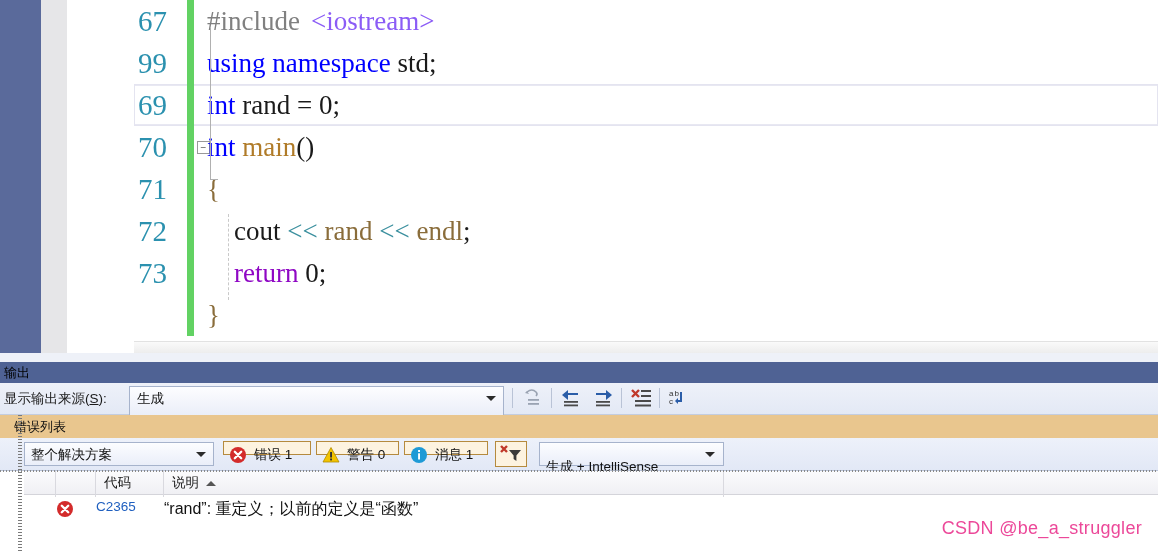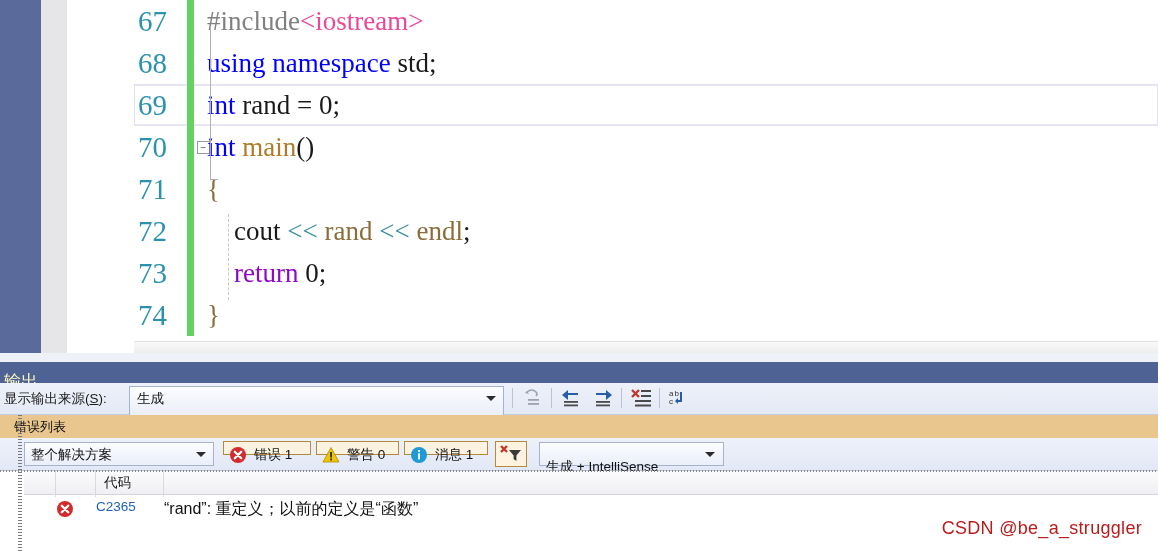--- a/index.html
+++ b/index.html
@@ -39,36 +39,36 @@
     position:absolute;left:130px;top:15px;width:13px;height:13px;
     border:1px solid #999;background:#fff;box-sizing:border-box;
     font:10px/11px "Liberation Sans",sans-serif;color:#555;text-align:center;
   }
   .brace-guide{position:absolute;left:143px;top:28px;width:1px;height:152px;background:#b0b0b0;}
   .brace-foot{position:absolute;left:143px;top:179px;width:8px;height:1px;background:#b0b0b0;}
   .dash-guide{position:absolute;left:161px;top:214px;width:0;height:86px;border-left:1px dashed #c9c9c9;}
 
   
   .t-pp{color:#808080;}
-  .t-str{color:#ec4899;}
+  .t-str{color:#8b5cf6;margin-left:11px;}
   .t-kw{color:#0000ff;}
   .t-kw2{color:#8f08c4;}
   .t-plain{color:#1a1a1a;}
   .t-var{color:#8a6d3b;}
   .t-op{color:#3a8f9e;}
   .t-type{color:#b07b28;}
 
   .editor-hscroll{position:absolute;left:67px;right:0;bottom:0;height:12px;
     background:linear-gradient(#fafafa,#ededed);border-top:1px solid #e2e2e2;box-sizing:border-box;}
 
   
   .output-panel{position:absolute;left:0;top:353px;width:1158px;height:62px;background:#eef1f8;}
   .out-title{position:absolute;left:0;top:9px;width:1158px;height:21px;background:#4f6294;}
   .out-title span{
-    position:absolute;left:4px;top:10px;color:#fef9c3;font-size:17px;line-height:19px;
+    position:absolute;left:4px;top:1px;color:#000000;font-size:13px;line-height:19px;
   }
   .out-toolbar{position:absolute;left:0;top:30px;width:1158px;height:32px;
     background:linear-gradient(#eef1f9,#e3e9f5);border-bottom:1px solid #c3cde0;box-sizing:border-box;}
   .out-label{position:absolute;left:4px;top:7px;font-size:13.5px;color:#1a1a1a;}
   .out-label u{text-decoration:underline;}
   .out-combo{
     position:absolute;left:129px;top:3px;width:375px;height:32px;
     background:linear-gradient(#fdfdff,#e9edf8);
     border:1px solid #a6b3cc;box-sizing:border-box;
   }
@@ -125,21 +125,21 @@
   .grow{position:absolute;left:0;right:0;height:26px;}
   .grow .rico{position:absolute;left:32px;top:4px;width:18px;height:18px;}
   .grow .rcode{position:absolute;left:72px;top:3px;font-size:13.5px;color:#1f5fbf;}
   .grow .rdesc{position:absolute;left:140px;top:3px;font-size:16px;color:#111;white-space:nowrap;}
 
   .left-dots{position:absolute;left:18px;top:415px;width:4px;height:136px;
     background-image:repeating-linear-gradient(180deg,#7a7a7a 0 1px,transparent 1px 3px);}
   .top-dots{position:absolute;left:0;top:470px;width:1158px;height:2px;
     background-image:repeating-linear-gradient(90deg,#8a8a8a 0 1px,transparent 1px 3px);}
 
-  .watermark{position:absolute;right:16px;top:518px;font-size:18px;color:#b91c1c;
+  .watermark{position:absolute;right:16px;top:518px;font-size:18px;color:#ec4899;
     font-family:"Liberation Sans",sans-serif;letter-spacing:.3px;}
 </style>
 </head>
 <body>
 
 <div class="app">
 
   <div class="editor-region">
     <div class="left-rail"></div>
     <div class="left-strip"></div>
@@ -148,21 +148,21 @@
       <div class="curline-hl"></div>
       <div class="curline-hl2"></div>
 
       <div class="line">
         <span class="ln">67</span>
         <span class="chgbar"></span>
         <span class="code"><span class="t-pp">#include</span><span class="t-str">&lt;iostream&gt;</span></span>
       </div>
 
       <div class="line">
-        <span class="ln">68</span>
+        <span class="ln">99</span>
         <span class="chgbar"></span>
         <span class="code"><span class="t-kw">using</span><span class="t-plain"> </span><span class="t-kw">namespace</span><span class="t-plain"> std;</span></span>
       </div>
 
       <div class="line">
         <span class="ln">69</span>
         <span class="chgbar"></span>
         <span class="code"><span class="t-kw">int</span><span class="t-plain"> rand = 0;</span></span>
       </div>
 
@@ -185,21 +185,20 @@
         <span class="code"><span class="t-plain">    cout </span><span class="t-op">&lt;&lt;</span><span class="t-plain"> </span><span class="t-var">rand</span><span class="t-plain"> </span><span class="t-op">&lt;&lt;</span><span class="t-plain"> </span><span class="t-var">endl</span><span class="t-plain">;</span></span>
       </div>
 
       <div class="line">
         <span class="ln">73</span>
         <span class="chgbar"></span>
         <span class="code"><span class="t-plain">    </span><span class="t-kw2">return</span><span class="t-plain"> 0;</span></span>
       </div>
 
       <div class="line">
-        <span class="ln">74</span>
         <span class="chgbar"></span>
         <span class="code"><span class="t-var">}</span></span>
       </div>
 
       <div class="brace-guide"></div>
       <div class="brace-foot"></div>
       <div class="dash-guide"></div>
 
       <div class="editor-hscroll"></div>
     </div>
@@ -324,20 +323,21 @@
         <span class="val">生成 + IntelliSense</span>
         <span class="arw"></span>
       </div>
     </div>
 
     <div class="err-grid">
       <div class="grid-head">
         <div class="gh" style="left:0;width:32px;"></div>
         <div class="gh" style="left:32px;width:40px;"></div>
         <div class="gh" style="left:72px;width:68px;">代码</div>
+        <div class="gh" style="left:140px;width:560px;"><span>说明</span><span class="sortarw"></span></div>
       </div>
 
       <div class="grow" style="top:25px;">
         <svg class="rico" viewBox="0 0 18 18">
           <circle cx="9" cy="9" r="8" fill="#d32b2b"></circle>
           <path d="M5.8 5.8 L12.2 12.2 M12.2 5.8 L5.8 12.2" stroke="#fff" stroke-width="2.3" stroke-linecap="round"></path>
         </svg>
         <span class="rcode">C2365</span>
         <span class="rdesc">“rand”: 重定义；以前的定义是“函数”</span>
       </div>

